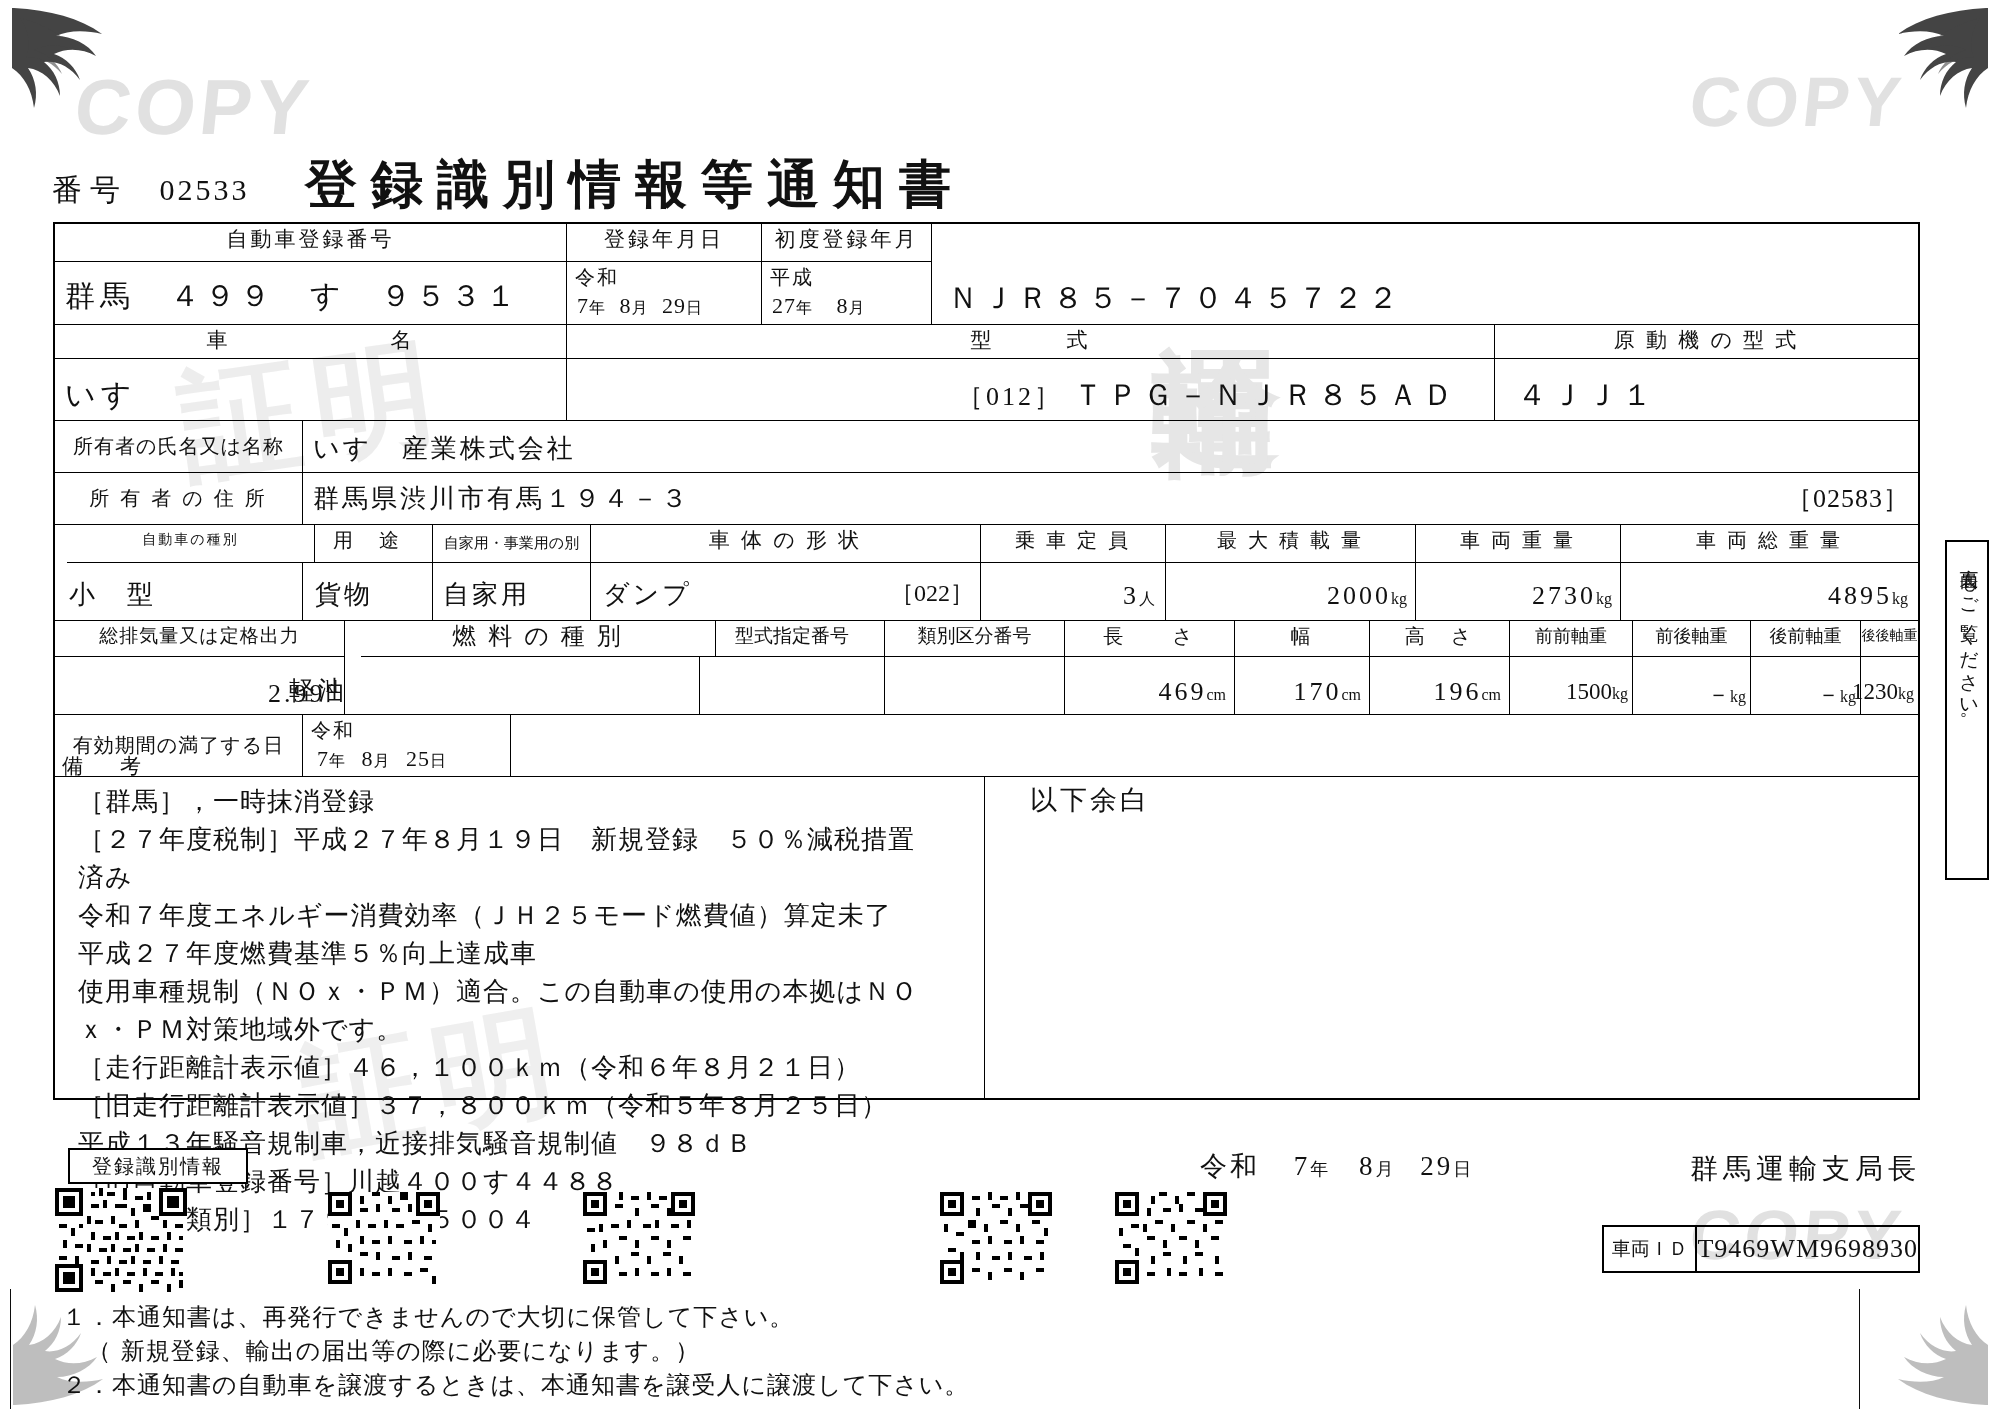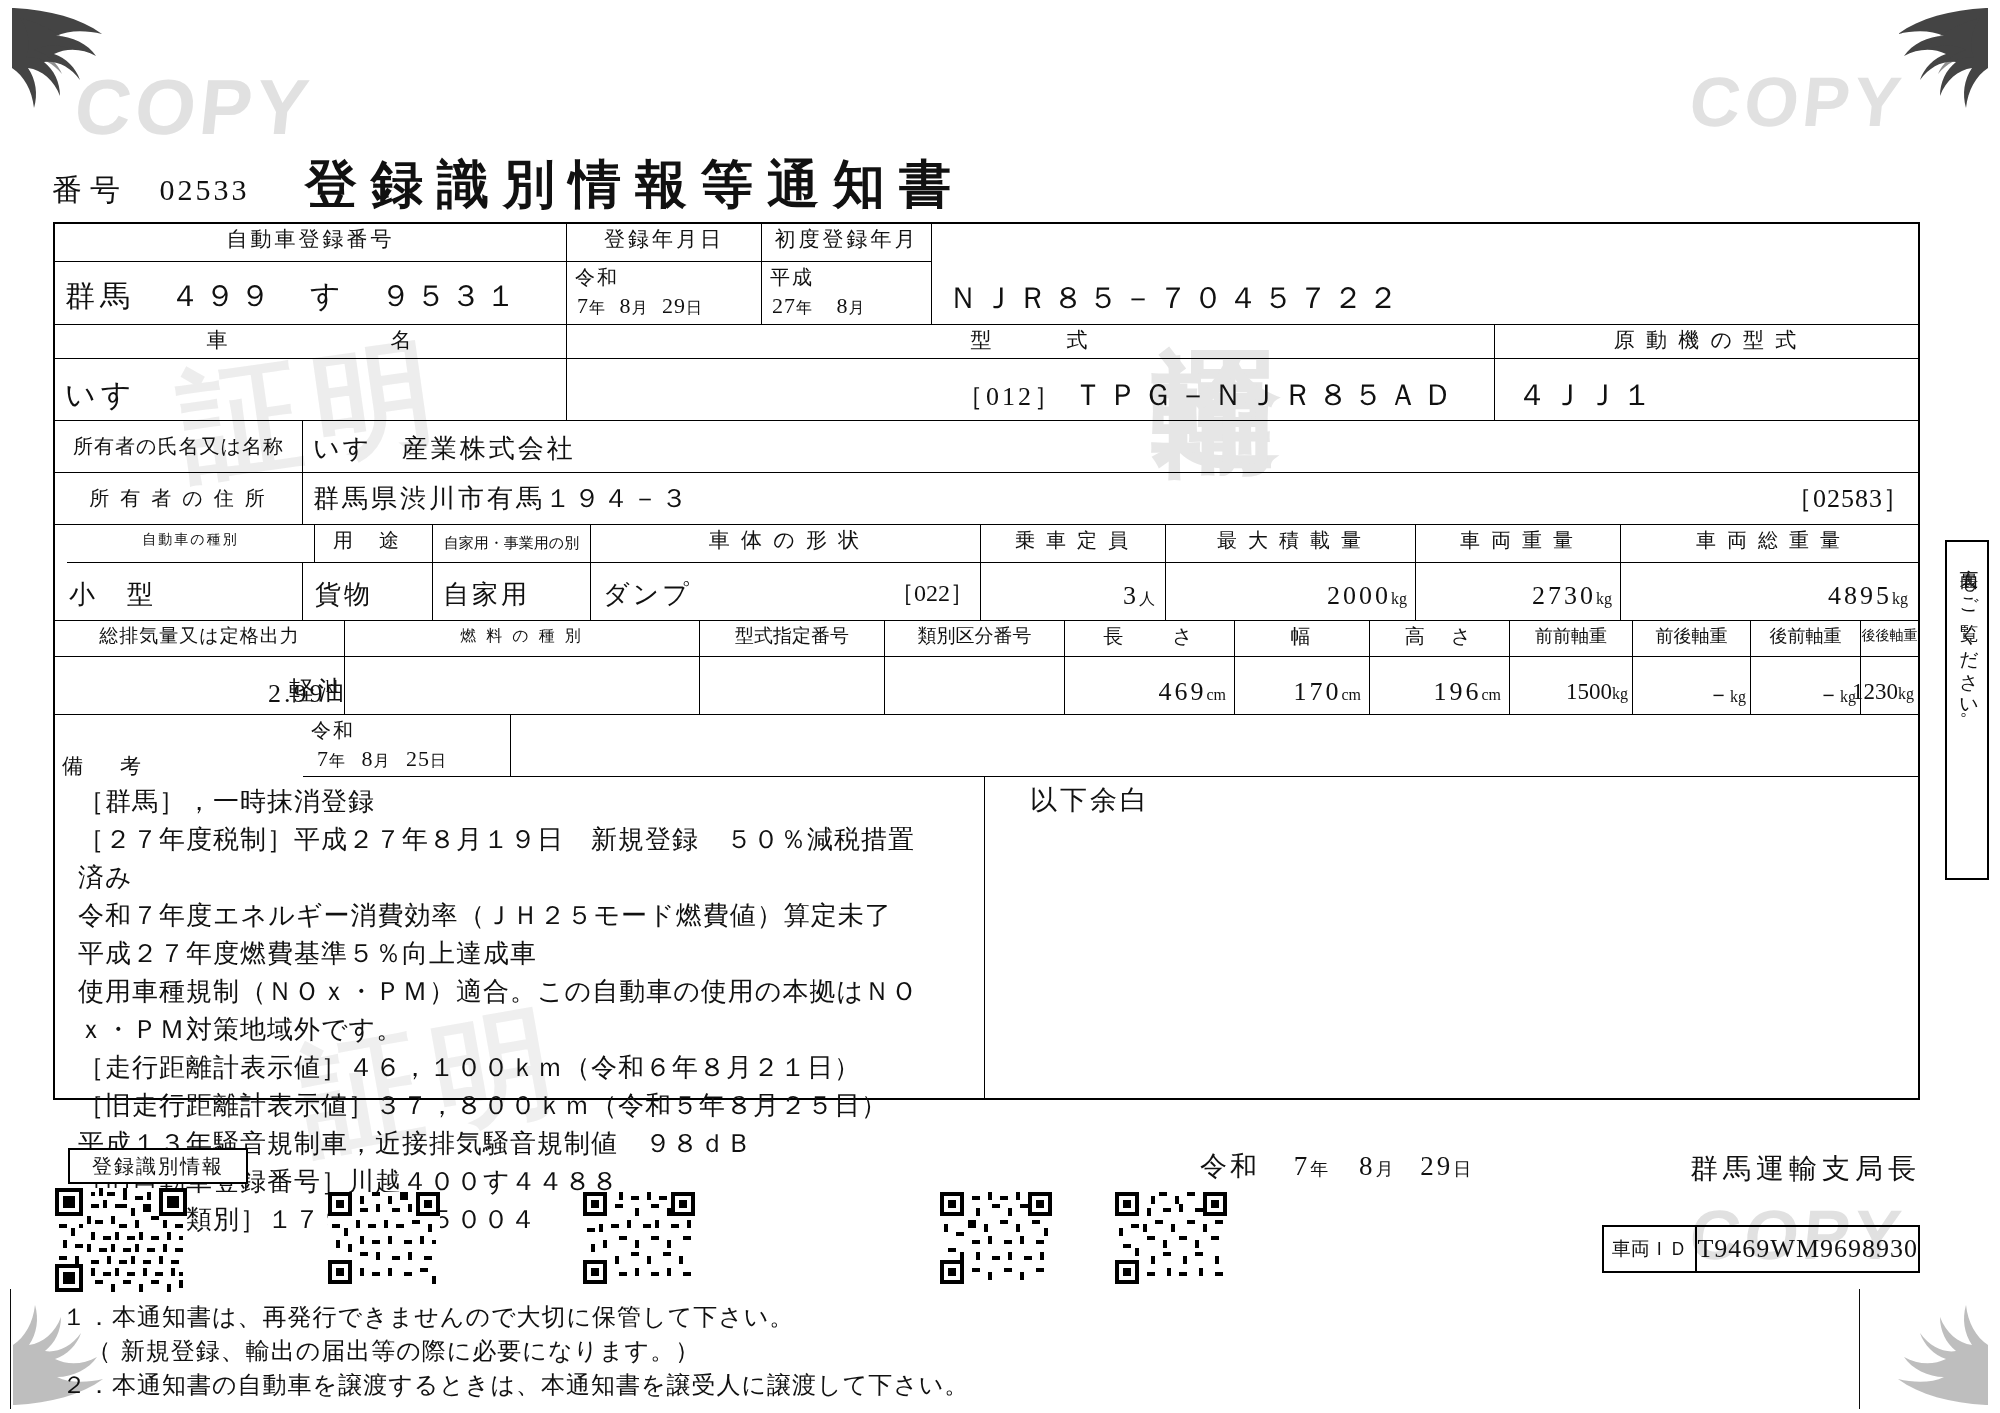--- a/index.html
+++ b/index.html
@@ -238,21 +238,21 @@
         <span class="val s">2730</span><span class="unit">kg</span>
       </div>
     </div>
     <div class="cell bb" style="left:1566px;top:339px;width:297px;height:58px;">
       <div class="rt" style="padding:18px 10px 0 0;">
         <span class="val s">4895</span><span class="unit">kg</span>
       </div>
     </div>
 
     <div class="cell bb br lab" style="left:0;top:397px;width:290px;height:36px;font-size:19px;letter-spacing:1px;">総排気量又は定格出力</div>
-    <div class="cell bb br lab" style="left:290px;top:397px;width:355px;height:36px;font-size:16px;">燃 料 の 種 別</div>
+    <div class="cell bb br lab" style="left:306px;top:397px;width:355px;height:36px;font-size:24px;">燃 料 の 種 別</div>
     <div class="cell bb br lab" style="left:645px;top:397px;width:185px;height:36px;font-size:19px;letter-spacing:0;">型式指定番号</div>
     <div class="cell bb br lab" style="left:830px;top:397px;width:180px;height:36px;font-size:19px;letter-spacing:0;">類別区分番号</div>
     <div class="cell bb br lab" style="left:1010px;top:397px;width:170px;height:36px;font-size:20px;">長　　さ</div>
     <div class="cell bb br lab" style="left:1180px;top:397px;width:135px;height:36px;font-size:20px;">幅</div>
     <div class="cell bb br lab" style="left:1315px;top:397px;width:140px;height:36px;font-size:20px;">高　さ</div>
     <div class="cell bb br lab" style="left:1455px;top:397px;width:123px;height:36px;font-size:18px;letter-spacing:0;">前前軸重</div>
     <div class="cell bb br lab" style="left:1578px;top:397px;width:118px;height:36px;font-size:18px;letter-spacing:0;">前後軸重</div>
     <div class="cell bb br lab" style="left:1696px;top:397px;width:110px;height:36px;font-size:18px;letter-spacing:0;">後前軸重</div>
     <div class="cell bb lab" style="left:1806px;top:397px;width:57px;height:36px;font-size:14px;letter-spacing:0;overflow:visible;white-space:nowrap;">後後軸重</div>
 
@@ -299,20 +299,21 @@
       <div class="rt" style="padding:22px 4px 0 0;">
         <span style="font-size:23px;">－</span><span class="unit">kg</span>
       </div>
     </div>
     <div class="cell bb" style="left:1806px;top:433px;width:57px;height:58px;">
       <div class="rt" style="padding:22px 4px 0 0;white-space:nowrap;margin-left:-70px;">
         <span style="font-size:23px;">1230</span><span class="unit">kg</span>
       </div>
     </div>
 
+    <div class="cell bb br lab" style="left:0;top:491px;width:248px;height:62px;line-height:60px;font-size:20px;letter-spacing:1px;">有効期間の満了する日</div>
     <div class="cell bb br" style="left:248px;top:491px;width:208px;height:62px;">
       <div style="font-size:20px;padding:2px 0 0 8px;letter-spacing:2px;">令和</div>
       <div style="font-size:22px;padding:2px 0 0 14px;letter-spacing:1px;">
         <span>7</span><span class="unit">年</span>
         <span style="margin-left:10px;">8</span><span class="unit">月</span>
         <span style="margin-left:10px;">25</span><span class="unit">日</span>
       </div>
     </div>
     <div class="cell bb" style="left:456px;top:491px;width:1407px;height:62px;"></div>
 

